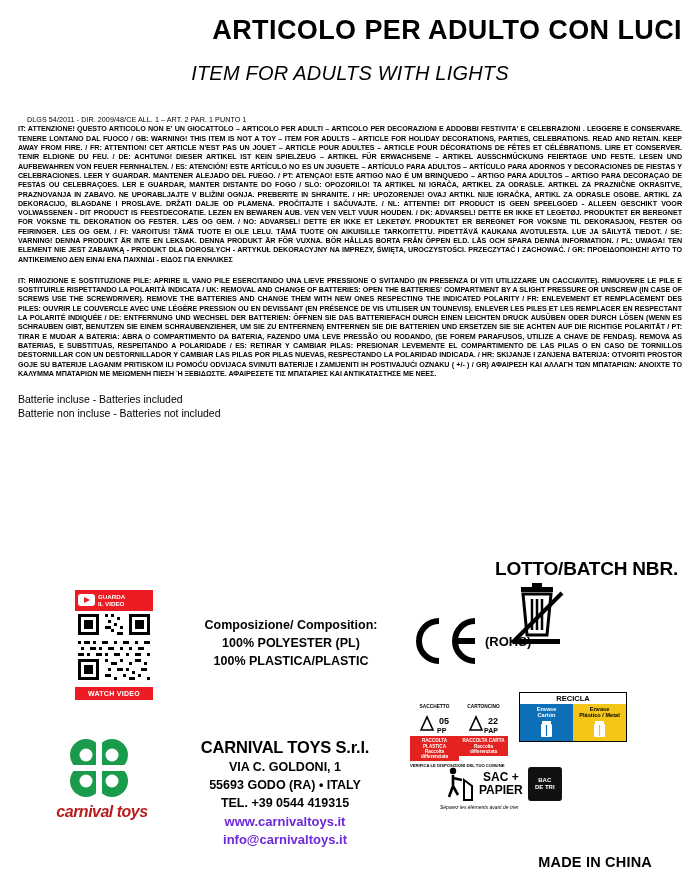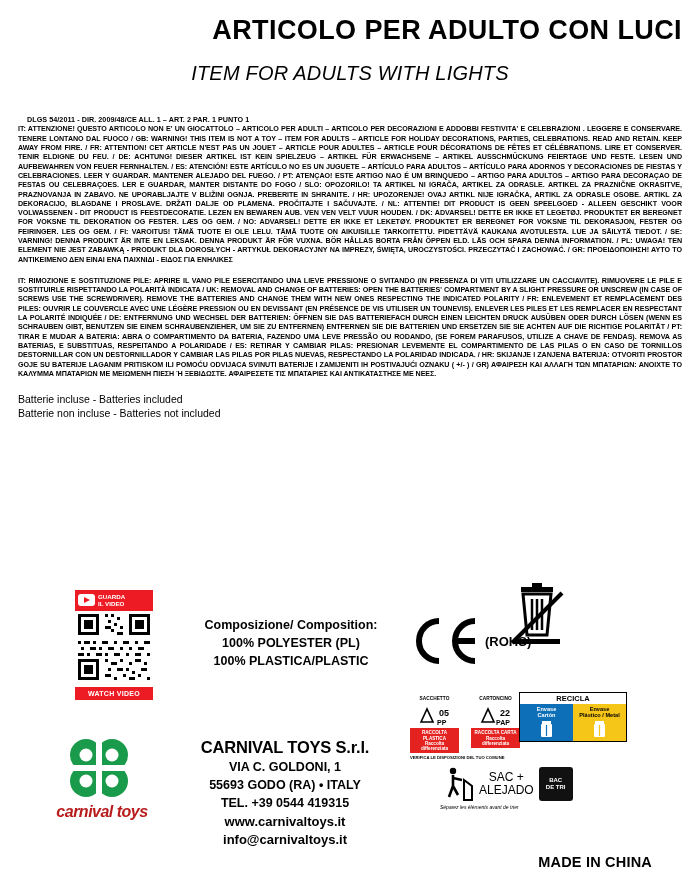--- a/index.html
+++ b/index.html
@@ -29,21 +29,21 @@
     font-size: 20px;
     font-style: italic;
     font-weight: 500;
     margin-top: 4px;
     letter-spacing: 0.2px;
   }
 
   
   .legal-ref {
     font-size: 7.2px;
-    font-weight: 700;
+    font-weight: 400;
     margin-top: 30px;
     margin-bottom: 1px;
     letter-spacing: 0.05px;
     padding-left: 9px;
   }
   .legal-block {
     font-size: 7.15px;
     line-height: 1.30;
     text-align: justify;
     letter-spacing: -0.05px;
@@ -106,69 +106,70 @@
   }
 
   
   .ce-wrap { position: absolute; left: 409px; top: 40px; display: flex; align-items: center; gap: 6px; }
   .rohs { font-size: 13px; font-weight: 700; }
 
   
   .weee { position: absolute; left: 508px; top: 7px; width: 58px; height: 64px; }
 
   
-  .recy-boxes { position: absolute; left: 410px; top: 120px; display: flex; gap: 12px; }
+  .recy-boxes { position: absolute; left: 410px; top: 128px; display: flex; gap: 0; }
   .recy-col { width: 49px; font-size: 4.6px; text-align: center; }
   .recy-title { font-weight: 800; font-size: 4.8px; line-height: 1.1; margin-bottom: 1px; }
   .recy-tri { height: 26px; display: flex; align-items: center; justify-content: center; position: relative; }
   .recy-red { background: #e42320; color: #fff; font-weight: 800; font-size: 4.6px; padding: 2px 1px; line-height: 1.15; }
   .recy-note { font-size: 4.2px; font-weight: 700; margin-top: 2px; line-height: 1.1; }
 
   
   .recicla { position: absolute; left: 519px; top: 116px; width: 108px; border: 1px solid #000; }
   .recicla-h { font-size: 7.5px; font-weight: 800; text-align: center; padding: 1px 0; }
   .recicla-row { display: flex; }
   .recicla-cell { width: 50%; padding: 2px 2px 3px; text-align: center; color: #fff; font-size: 5.6px; font-weight: 700; line-height: 1.1; }
   .cell-blue { background: #0d6fb8; }
   .cell-yellow { background: #f5c518; color: #000; }
   .bin-ico { width: 17px; height: 18px; margin: 2px auto 0; display: block; }
 
   
   .sac { position: absolute; left: 440px; top: 190px; display: flex; align-items: center; gap: 5px; }
-  .sac-text { font-size: 12px; font-weight: 400; line-height: 1.05; text-align: center; }
+  .sac-text { font-size: 12px; font-weight: 700; line-height: 1.05; text-align: center; }
   .sac-bin { width: 34px; height: 34px; background: #111; color: #fff; border-radius: 3px; font-size: 6px; font-weight: 800; display: flex; align-items: center; justify-content: center; text-align: center; line-height: 1.1; }
   .sac-note { position: absolute; left: 440px; top: 228px; font-size: 5px; font-style: italic; width: 180px; }
 
   
   .logo-clover { position: absolute; left: 62px; top: 155px; width: 74px; height: 74px; }
   .logo-word { position: absolute; left: 54px; top: 228px; width: 96px; text-align: center; font-size: 16px; font-weight: 800; font-style: italic; color: #b91c1c; letter-spacing: -0.5px; line-height: 0.95; }
   .address { position: absolute; left: 150px; top: 160px; width: 270px; text-align: center; line-height: 1.42; }
   .addr-name { font-size: 16.5px; font-weight: 800; letter-spacing: -0.2px; }
   .addr-line { font-size: 12.5px; font-weight: 700; }
-  .addr-web { font-size: 13px; font-weight: 800; color: #000000; }
+  .addr-web { font-size: 13px; font-weight: 800; color: #6d28d9; }
 
   .made-in { position: absolute; right: 48px; top: 278px; font-size: 14.5px; font-weight: 800; letter-spacing: 0.2px; }
 </style>
 </head>
 <body>
 
 <div class="page">
 
   <h1 class="title-main">ARTICOLO PER ADULTO CON LUCI</h1>
   <div class="title-sub">ITEM FOR ADULTS WITH LIGHTS</div>
 
   <div class="legal-ref">DLGS 54/2011 - DIR. 2009/48/CE ALL. 1 – ART. 2 PAR. 1 PUNTO 1</div>
   <div class="legal-block">IT:  ATTENZIONE! QUESTO ARTICOLO NON E' UN GIOCATTOLO – ARTICOLO PER ADULTI – ARTICOLO PER DECORAZIONI E ADDOBBI FESTIVITA' E CELEBRAZIONI . LEGGERE E CONSERVARE. TENERE LONTANO DAL FUOCO / GB: WARNING! THIS ITEM IS NOT A TOY – ITEM FOR ADULTS – ARTICLE FOR HOLIDAY DECORATIONS, PARTIES, CELEBRATIONS. READ AND RETAIN. KEEP AWAY FROM FIRE. / FR: ATTENTION! CET ARTICLE N'EST PAS UN JOUET – ARTICLE POUR ADULTES – ARTICLE POUR DÉCORATIONS DE FÊTES ET CÉLÉBRATIONS. LIRE ET CONSERVER.  TENIR ELDIGNE DU FEU. / DE: ACHTUNG! DIESER ARTIKEL IST KEIN SPIELZEUG – ARTIKEL FÜR ERWACHSENE – ARTIKEL AUSSCHMÜCKUNG FEIERTAGE UND FESTE. LESEN UND AUFBEWAHREN VON FEUER FERNHALTEN. / ES: ATENCIÓN! ESTE ARTÍCULO NO ES UN JUGUETE – ARTÍCULO PARA ADULTOS – ARTÍCULO PARA ADORNOS Y DECORACIONES DE FIESTAS Y CELEBRACIONES. LEER Y GUARDAR. MANTENER ALEJADO DEL FUEGO. / PT: ATENÇAO! ESTE ARTIGO NAO É UM BRINQUEDO – ARTIGO PARA ADULTOS – ARTIGO PARA DECORAÇAO DE FESTAS OU CELEBRAÇOES. LER E GUARDAR, MANTER DISTANTE DO FOGO / SLO: OPOZORILO! TA ARTIKEL NI IGRAČA, ARTIKEL ZA ODRASLE. ARTIKEL ZA PRAZNIČNE OKRASITVE, PRAZNOVANJA IN ZABAVO. NE UPORABLJAJTE V BLIŽINI OGNJA. PREBERITE IN SHRANITE. / HR: UPOZORENJE! OVAJ ARTIKL NIJE IGRAČKA, ARTIKL ZA ODRASLE OSOBE. ARTIKL ZA DEKORACIJO, BLAGDANE I PROSLAVE. DRŽATI DALJE OD PLAMENA. PROČITAJTE I SAČUVAJTE.  / NL: ATTENTIE! DIT PRODUCT IS GEEN SPEELGOED - ALLEEN GESCHIKT VOOR VOLWASSENEN - DIT PRODUCT IS FEESTDECORATIE. LEZEN EN BEWAREN AUB. VEN VEN VELT VUUR HOUDEN. / DK: ADVARSEL! DETTE ER IKKE ET LEGETØJ. PRODUKTET ER BEREGNET FOR VOKSNE TIL DEKORATION OG FESTER. LÆS OG GEM. / NO: ADVARSEL! DETTE ER IKKE ET LEKETØY. PRODUKTET ER BEREGNET FOR VOKSNE TIL DEKORASJON, FESTER OG FEIRINGER. LES OG GEM. / FI: VAROITUS! TÄMÄ TUOTE EI OLE LELU. TÄMÄ TUOTE ON AIKUISILLE TARKOITETTU. PIDETTÄVÄ KAUKANA AVOTULESTA. LUE JA SÄILYTÄ TIEDOT. / SE: VARNING! DENNA PRODUKT ÄR INTE EN LEKSAK. DENNA PRODUKT ÄR FÖR VUXNA. BÖR HÅLLAS BORTA FRÅN ÖPPEN ELD. LÄS OCH SPARA DENNA INFORMATION. / PL: UWAGA! TEN ELEMENT NIE JEST ZABAWKĄ - PRODUKT DLA DOROSŁYCH - ARTYKUŁ DEKORACYJNY NA IMPREZY, ŚWIĘTA, UROCZYSTOŚCI. PRZECZYTAĆ I ZACHOWAĆ. / GR: ΠΡΟΕΙΔΟΠΟΙΗΣΗ! ΑΥΤΟ ΤΟ ΑΝΤΙΚΕΙΜΕΝΟ ΔΕΝ ΕΙΝΑΙ ΕΝΑ ΠΑΙΧΝΙΔΙ - ΕΙΔΟΣ ΓΙΑ ΕΝΗΛΙΚΕΣ</div>
   <div class="legal-block second">IT: RIMOZIONE E SOSTITUZIONE PILE: APRIRE IL VANO PILE ESERCITANDO UNA LIEVE PRESSIONE O SVITANDO (IN PRESENZA DI VITI UTILIZZARE UN CACCIAVITE). RIMUOVERE LE PILE E SOSTITUIRLE RISPETTANDO LA POLARITÀ INDICATA / UK: REMOVAL AND CHANGE OF BATTERIES: OPEN THE BATTERIES' COMPARTMENT BY A SLIGHT PRESSURE OR UNSCREW (IN CASE OF SCREWS USE THE SCREWDRIVER). REMOVE THE BATTERIES AND CHANGE THEM WITH NEW ONES RESPECTING THE INDICATED POLARITY / FR: ENLEVEMENT ET REMPLACEMENT DES PILES: OUVRIR LE COUVERCLE AVEC UNE LÉGÈRE PRESSION OU EN DEVISSANT (EN PRÉSENCE DE VIS UTILISER UN TOUNEVIS). ENLEVER LES PILES ET LES REMPLACER EN RESPECTANT LA POLARITÉ INDIQUÉE / DE: ENTFERNUNG UND WECHSEL DER BATTERIEN: ÖFFNEN SIE DAS BATTERIEFACH DURCH EINEN LEICHTEN DRUCK AUSÜBEN ODER DURCH LÖSEN (WENN ES SCHRAUBEN GIBT, BENUTZEN SIE EINEM SCHRAUBENZIEHER, UM SIE ZU ENTFERNEN) ENTFERNEN SIE DIE BATTERIEN UND ERSETZEN SIE SIE ACHTEN AUF DIE RICHTIGE POLARITÄT / PT: TIRAR E MUDAR A BATERIA: ABRA O COMPARTIMENTO DA BATERIA, FAZENDO UMA LEVE PRESSÃO OU RODANDO, (SE FOREM PARAFUSOS, UTILIZE A CHAVE DE FENDAS). REMOVA AS BATERIAS, E SUBSTITUAS, RESPEITANDO A POLARIDADE / ES: RETIRAR Y CAMBIAR PILAS: PRESIONAR LEVEMENTE EL COMPARTIMENTO DE LAS PILAS O EN CASO DE TORNILLOS DESTORNILLAR CON UN DESTORNILLADOR Y CAMBIAR LAS PILAS POR PILAS NUEVAS, RESPECTANDO LA POLARIDAD INDICADA. / HR: SKIJANJE I ZANJENA BATERIJA: OTVORITI PROSTOR GOJE SU BATERIJE LAGANIM PRITISKOM ILI POMOĆU ODVIJACA SVINUTI BATERIJE I ZAMIJENITI IH POSTIVAJUĆI OZNAKU ( +/- ) / GR) ΑΦΑΙΡΕΣΗ ΚΑΙ ΑΛΛΑΓΗ ΤΩΝ ΜΠΑΤΑΡΙΩΝ: ΑΝΟΙΧΤΕ ΤΟ ΚΑΛΥΜΜΑ ΜΠΑΤΑΡΙΩΝ ΜΕ ΜΕΙΩΜΕΝΗ ΠΙΕΣΗ Ή ΞΕΒΙΔΩΣΤΕ. ΑΦΑΙΡΕΣΕΤΕ ΤΙΣ ΜΠΑΤΑΡΙΕΣ ΚΑΙ ΑΝΤΙΚΑΤΑΣΤΗΣΕ ΜΕ ΝΕΕΣ.</div>
 
   <div class="battery-note">
     <div>Batterie incluse - Batteries included</div>
     <div>Batterie non incluse - Batteries not included</div>
   </div>
 
+  <div class="lotto">LOTTO/BATCH NBR.</div>
 
   <div class="bottom">
 
     <div class="qr-block">
       <div class="qr-top">
         <span class="yt"></span>
         <span class="qr-top-text">
           <span>GUARDA</span><br>
           <span>IL VIDEO</span>
         </span>
@@ -325,21 +326,21 @@
 
     <div class="sac">
       <svg width="34" height="36" viewBox="0 0 34 36">
         <circle cx="13" cy="5" r="3.2" fill="#000"></circle>
         <path d="M13 9 L13 20 L9 31 M13 20 L18 29" stroke="#000" stroke-width="2.6" fill="none"></path>
         <path d="M13 12 L22 14" stroke="#000" stroke-width="2.4" fill="none"></path>
         <path d="M24 14 L32 20 L32 34 L24 34 Z" fill="none" stroke="#000" stroke-width="2"></path>
       </svg>
       <div class="sac-text">
         <span>SAC +</span><br>
-        <span>ALEJADO</span>
+        <span>PAPIER</span>
       </div>
       <div class="sac-bin">
         <span><span>BAC</span><br><span>DE TRI</span></span>
       </div>
     </div>
     <div class="sac-note">Séparez les éléments avant de trier</div>
 
     <svg class="logo-clover" viewBox="0 0 74 74">
       <g fill="#1a9b4b">
         <circle cx="24" cy="24" r="16"></circle>

